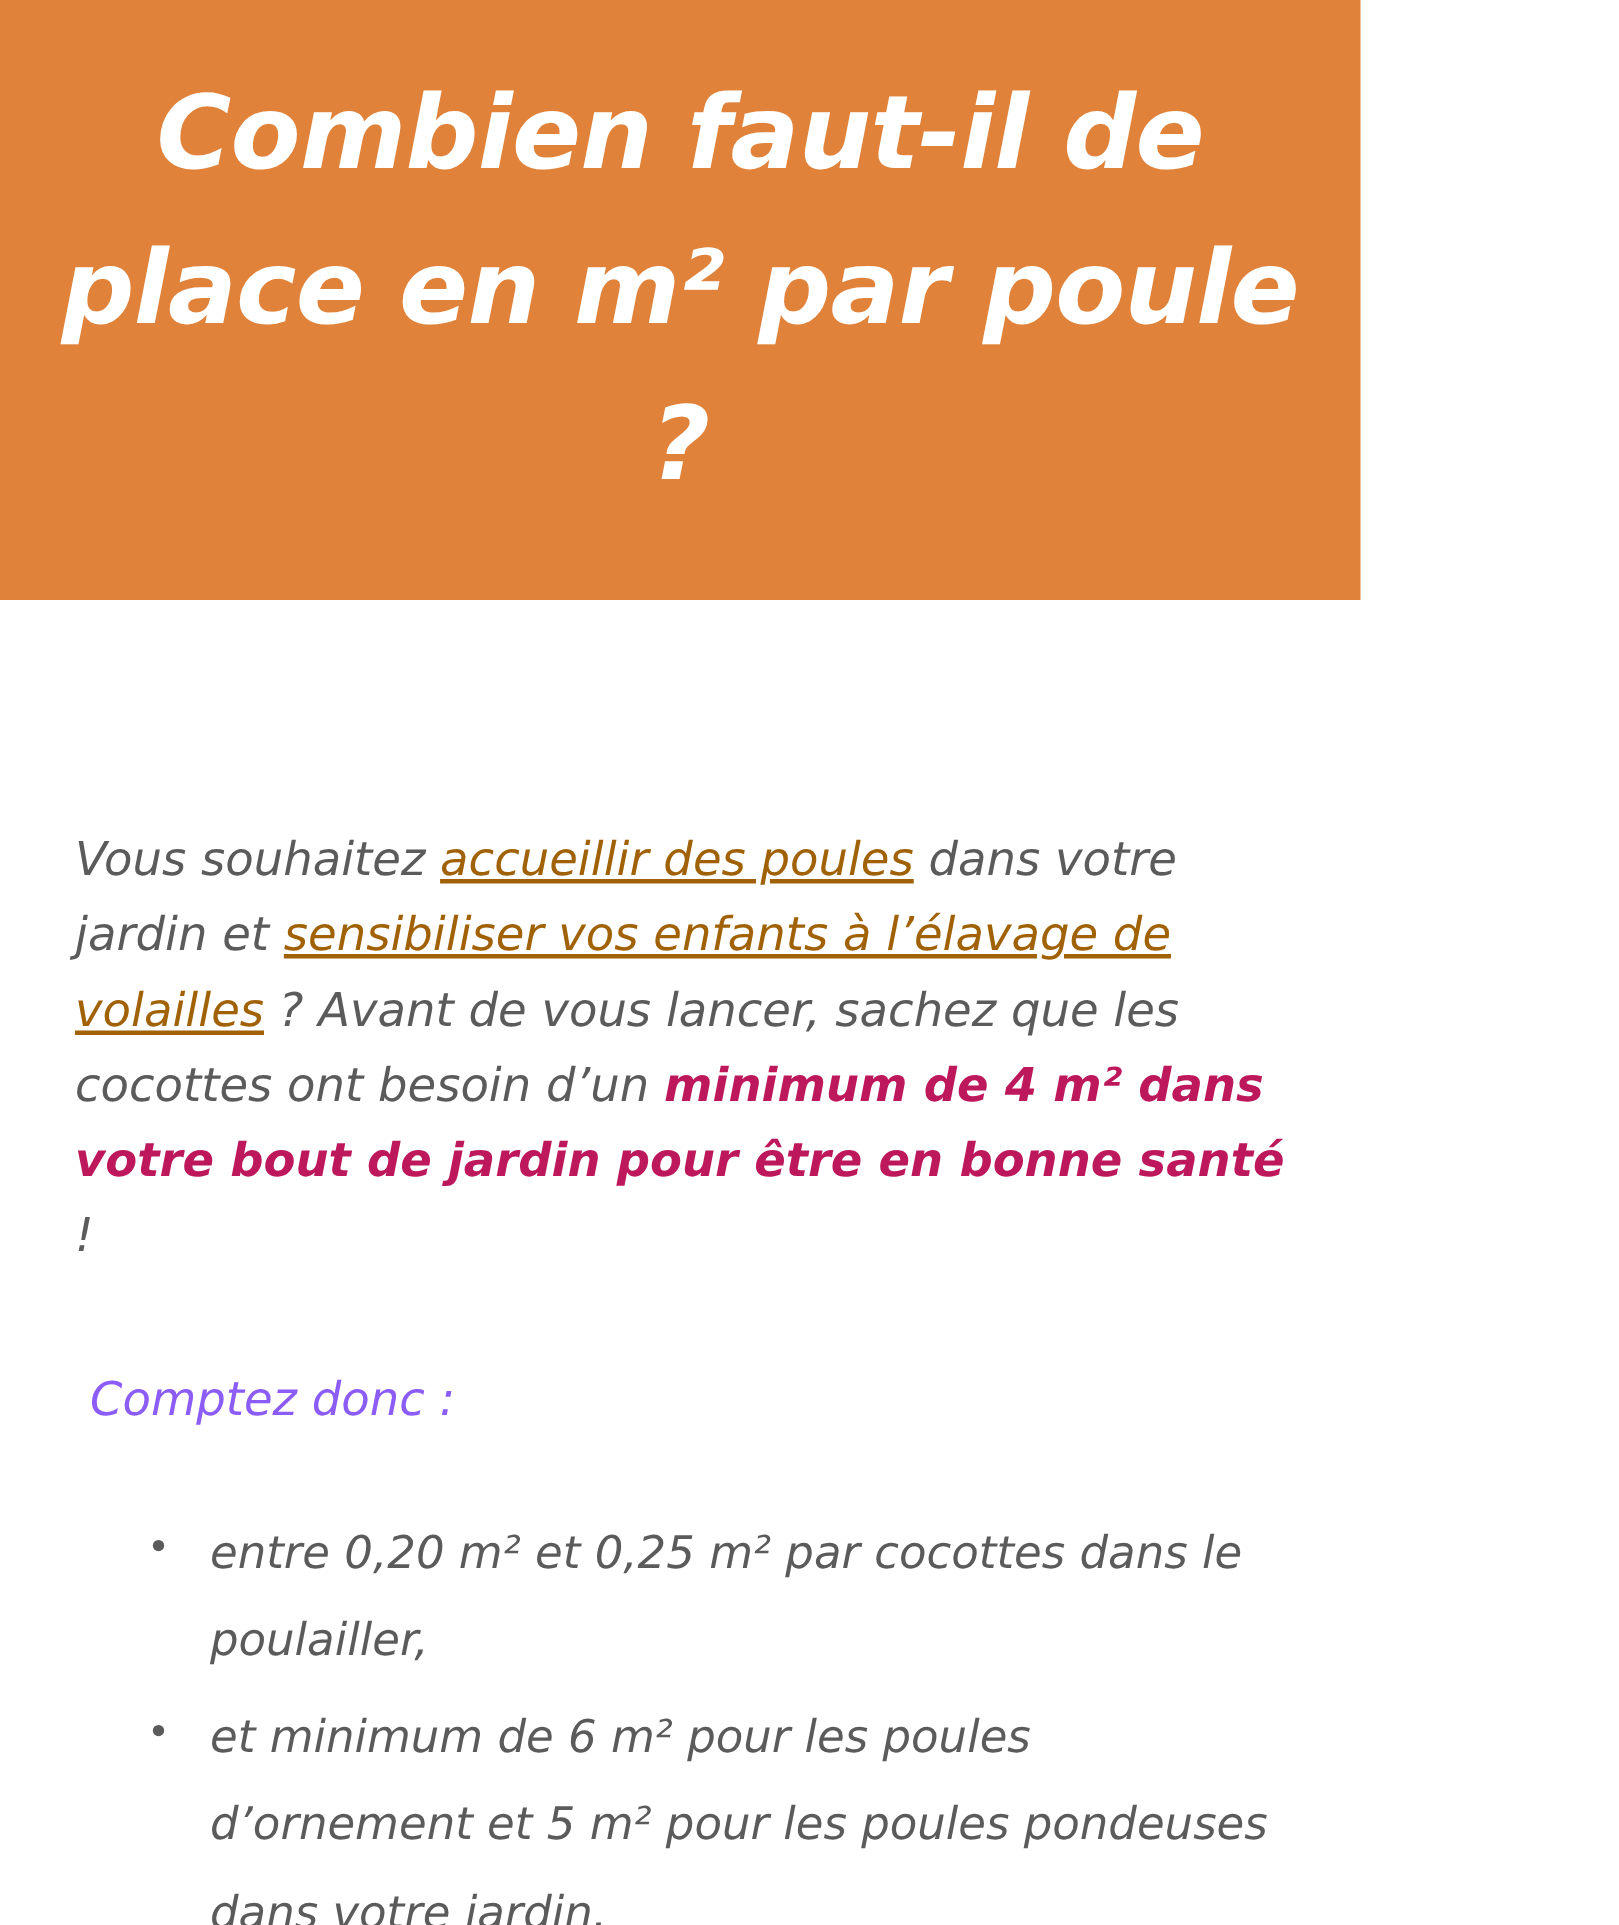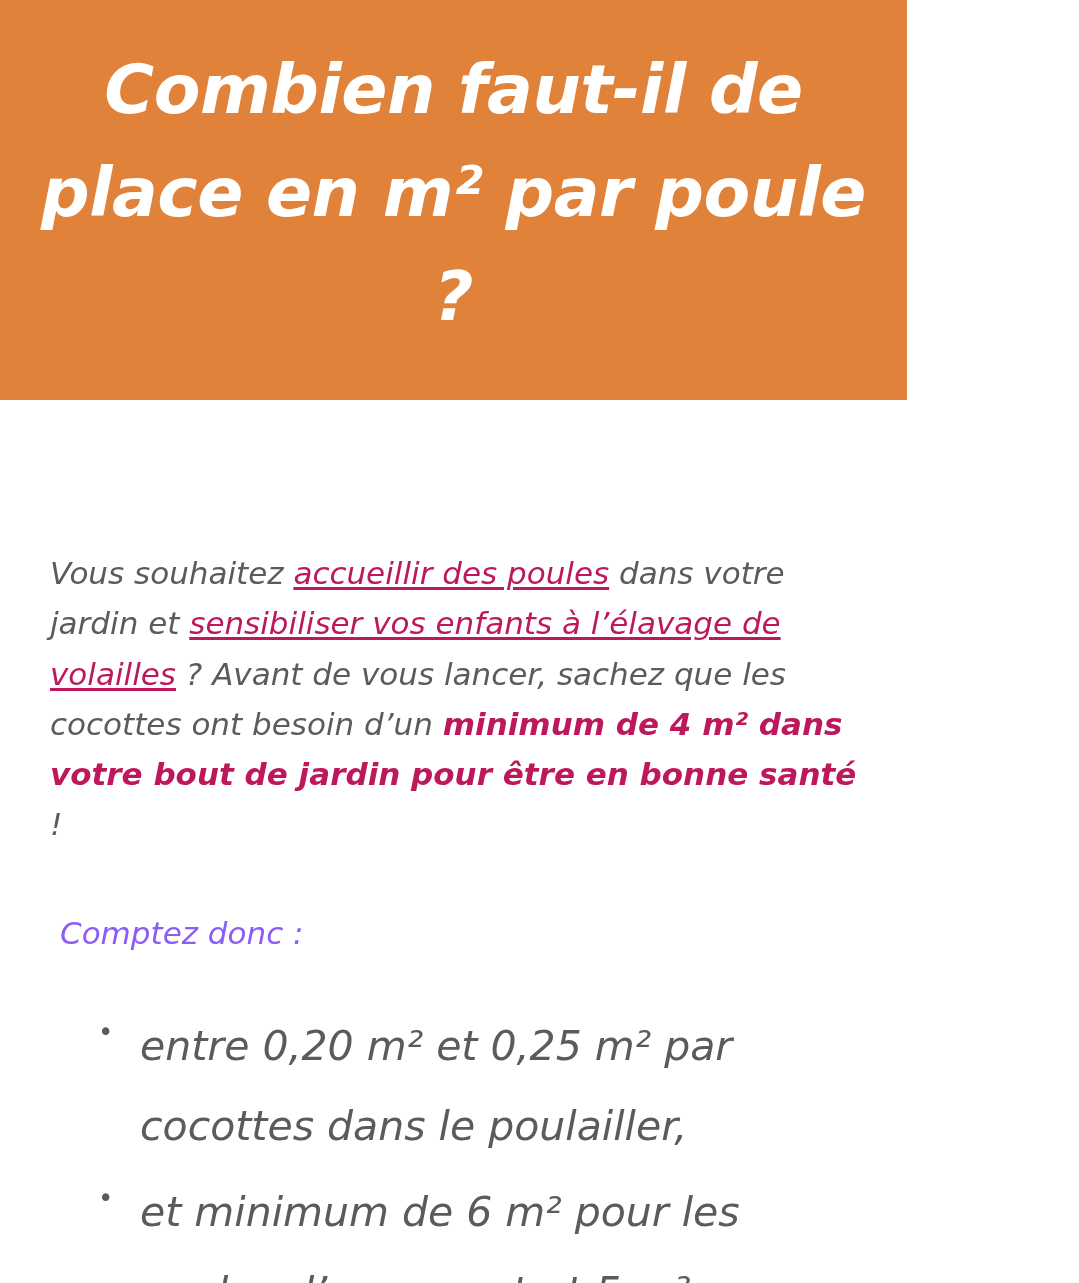--- a/index.html
+++ b/index.html
@@ -54,21 +54,21 @@
   p.para {
     margin: 0;
     font-size: 31px;
     line-height: 1.62;
     color: #5b5b5b;
     max-width: 960px;
     font-weight: 400;
   }
 
   a.inline-link {
-    color: #be185d;
+    color: #a16207;
     text-decoration: underline;
     text-underline-offset: 3px;
   }
 
   strong.bold {
     color: #be185d;
     font-weight: 700;
   }
 
   p.lead-in {
@@ -78,21 +78,21 @@
     color: #8b5cf6;
   }
 
   ul.bullets {
     margin: 48px 0 0 0;
     padding: 0 0 0 26px;
     list-style: none;
   }
   ul.bullets li {
     position: relative;
-    font-size: 41px;
+    font-size: 30px;
     line-height: 1.95;
     color: #5b5b5b;
     padding-left: 64px;
     margin-bottom: 6px;
     max-width: 990px;
   }
   ul.bullets li::before {
     content: "\2022";
     position: absolute;
     left: 22px;

